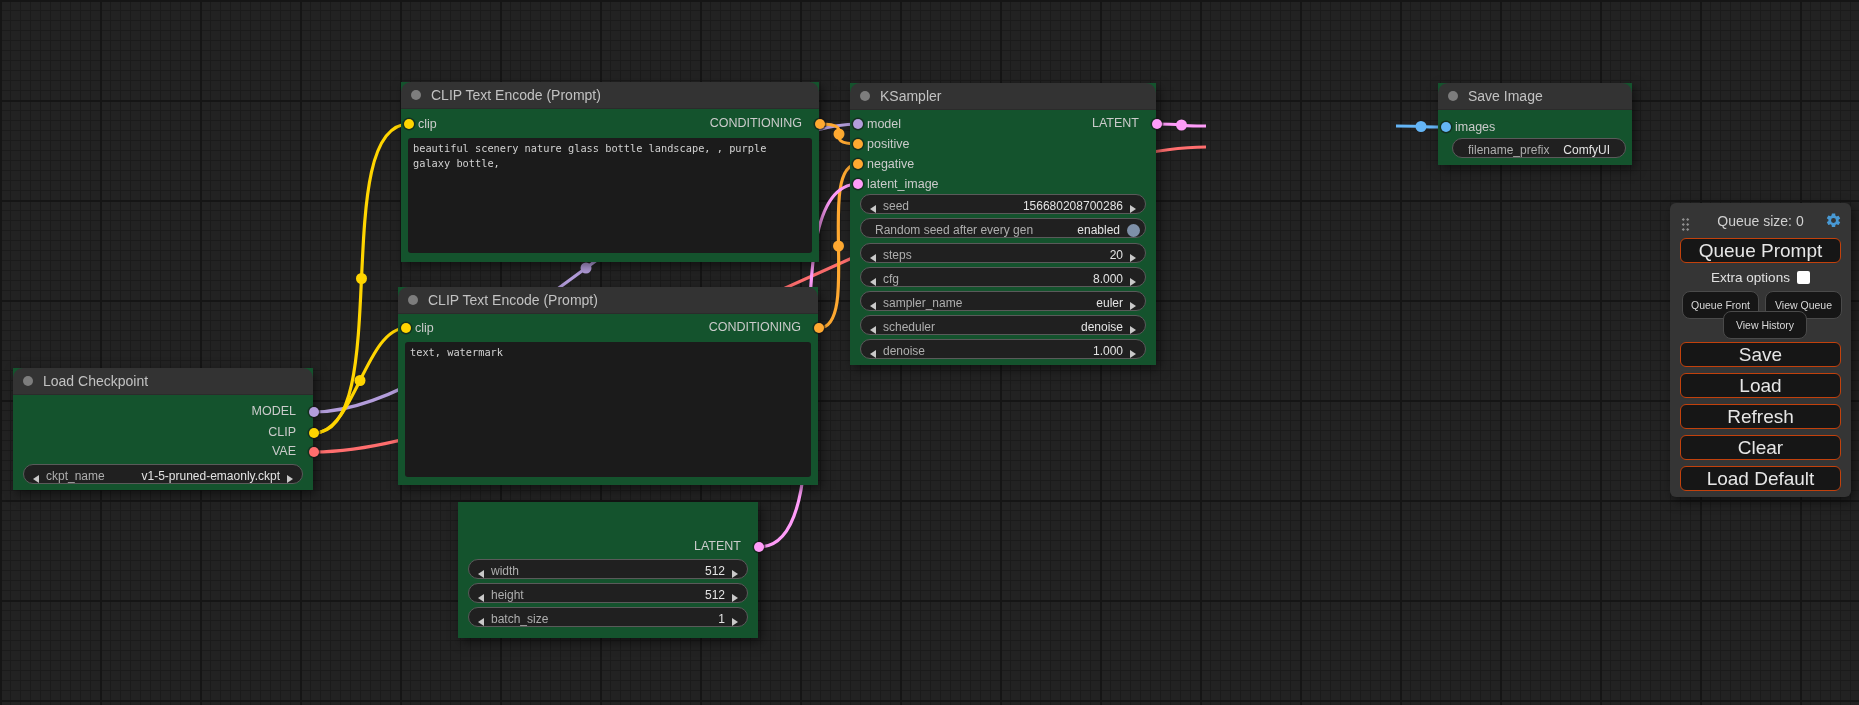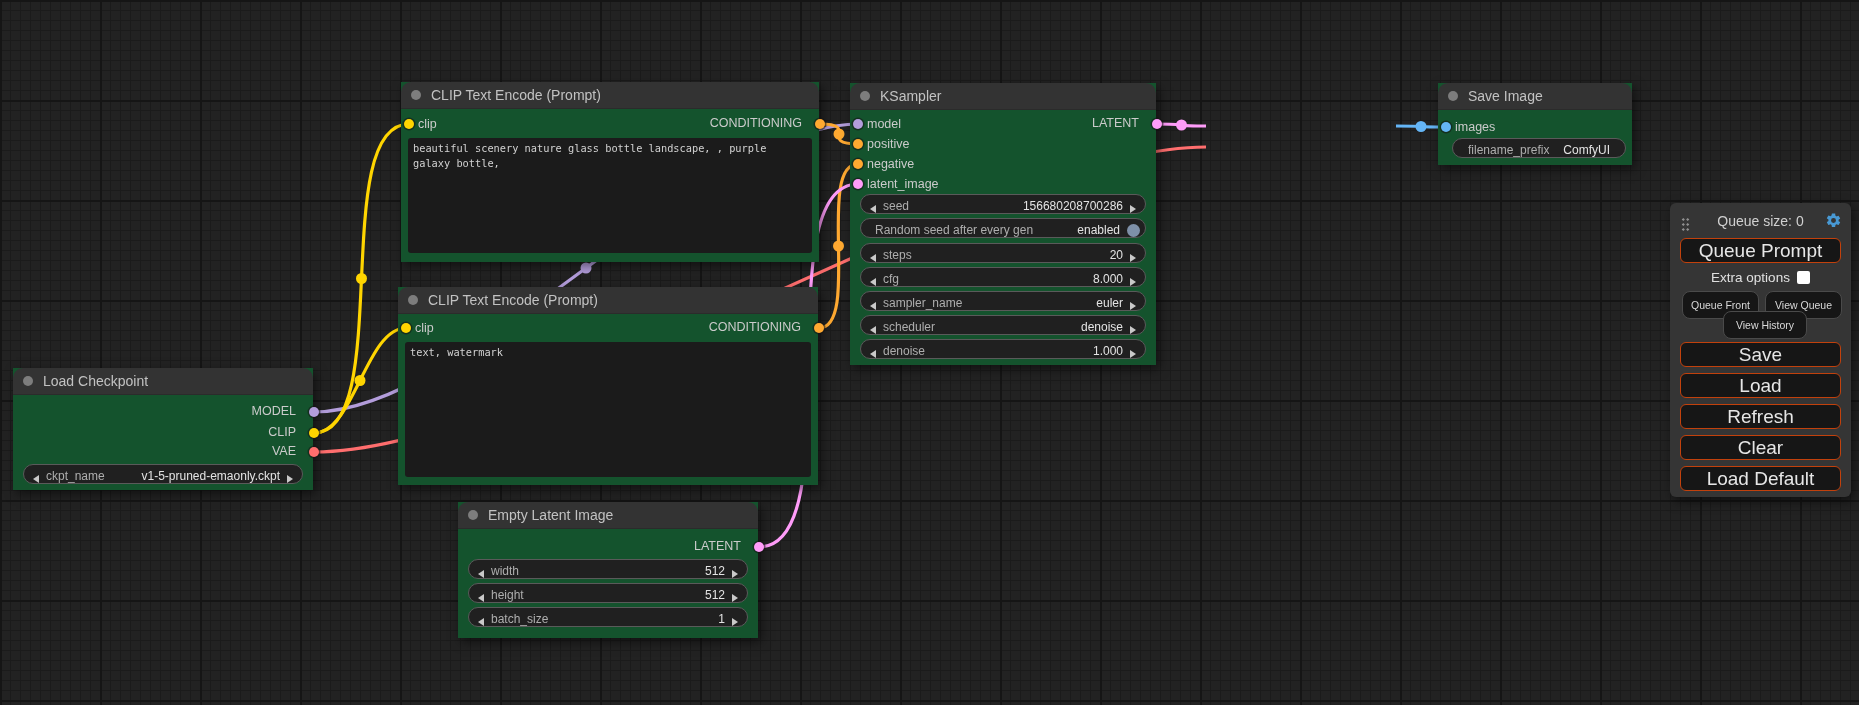--- a/index.html
+++ b/index.html
@@ -236,24 +236,20 @@
     </div>
     <div class="widget" style="top:256px;">
       <span class="arr l"></span>
       <span class="wl">denoise</span>
       <span class="wv">1.000</span>
       <span class="arr r"></span>
     </div>
   </div>
 
   <div class="node" style="left:458px;top:502px;width:300px;height:136px;">
-    <div class="node-title">
-      <span class="title-dot"></span>
-      <span class="title-text">Empty Latent Image</span>
-    </div>
     <div class="slot out" style="top:37px;">
       <span class="slot-label">LATENT</span>
       <span class="dot" style="background: rgb(255, 156, 249);"></span>
     </div>
     <div class="widget" style="top:57px;">
       <span class="arr l"></span>
       <span class="wl">width</span>
       <span class="wv">512</span>
       <span class="arr r"></span>
     </div>

